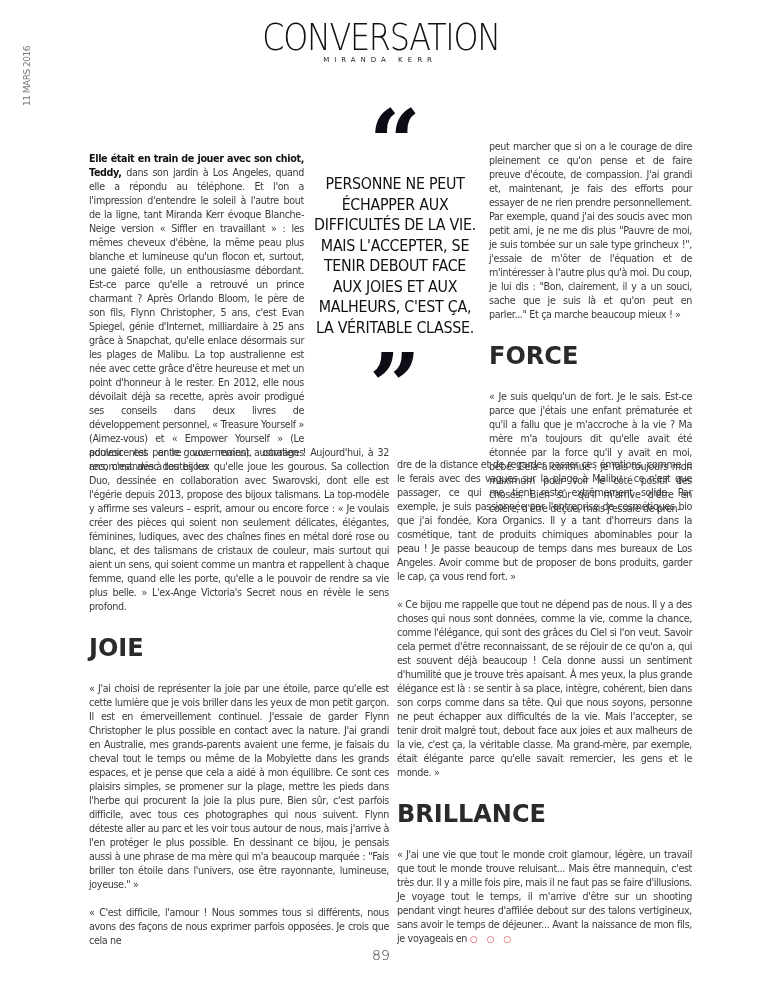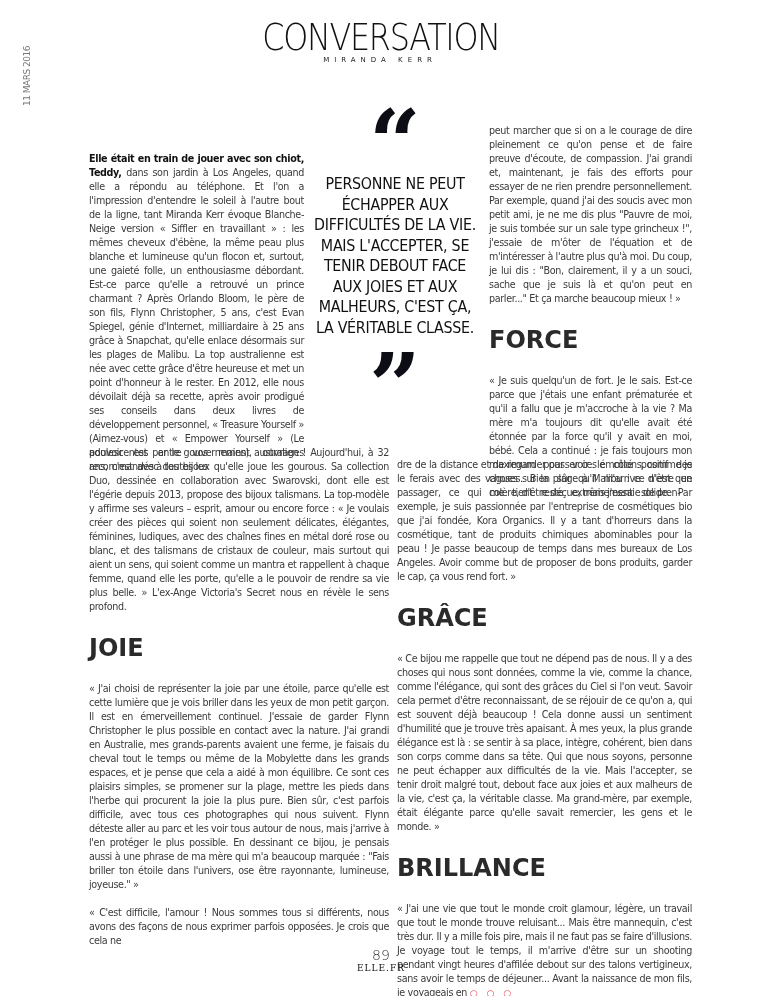--- a/index.html
+++ b/index.html
@@ -9,21 +9,21 @@
            font-family: "DejaVu Sans", sans-serif; font-weight: 300; font-size: 37px;
            letter-spacing: -1.5px; color: #111; transform: scaleX(0.86); }
   .subtitle { position: absolute; left: 0; width: 760px; top: 56px; text-align: center;
               font-size: 7px; letter-spacing: 5px; color: #222; font-family: "DejaVu Sans", sans-serif; }
   .date { position: absolute; left: 22px; top: 106px; transform: rotate(-90deg); transform-origin: left top;
           font-size: 9px; color: #777; white-space: nowrap; letter-spacing: -0.5px; }
   .body-text { font-size: 9.6px; line-height: 14px; color: #3a3a3a; letter-spacing: -0.35px;
                text-align: justify; margin: 0; }
   .body-text b { color: #111; }
   .col-left { position: absolute; left: 89px; top: 152px; width: 215px; }
-  .col-right { position: absolute; left: 489px; top: 124px; width: 203px; }
+  .col-right { position: absolute; left: 489px; top: 140px; width: 203px; }
   .wide-left { position: absolute; left: 89px; top: 446px; width: 300px; }
   .wide-right { position: absolute; left: 397px; top: 458px; width: 295px; }
   .quote { position: absolute; left: 305px; top: 112px; width: 180px; text-align: center; }
   .qmark { font-family: "DejaVu Serif", serif; font-weight: bold; font-size: 90px; line-height: 60px;
            color: #0d0d15; height: 50px; }
   .qtext { font-size: 15.5px; line-height: 20.5px; color: #111; letter-spacing: -0.3px; margin-top: 12px;
            text-transform: uppercase; font-family: "DejaVu Sans", sans-serif; transform: scaleX(0.92); }
   .qmark-close { margin-top: 18px; }
   .dots { color: #e0404a; font-size: 9px; letter-spacing: 3px; }
   .folio { position: absolute; left: 0; width: 762px; top: 947px; text-align: center; }
@@ -62,25 +62,23 @@
     <p class="body-text">« J'ai choisi de représenter la joie par une étoile, parce qu'elle est cette lumière que je vois briller dans les yeux de mon petit garçon. Il est en émerveillement continuel. J'essaie de garder Flynn Christopher le plus possible en contact avec la nature. J'ai grandi en Australie, mes grands-parents avaient une ferme, je faisais du cheval tout le temps ou même de la Mobylette dans les grands espaces, et je pense que cela a aidé à mon équilibre. Ce sont ces plaisirs simples, se promener sur la plage, mettre les pieds dans l'herbe qui procurent la joie la plus pure. Bien sûr, c'est parfois difficile, avec tous ces photographes qui nous suivent. Flynn déteste aller au parc et les voir tous autour de nous, mais j'arrive à l'en protéger le plus possible. En dessinant ce bijou, je pensais aussi à une phrase de ma mère qui m'a beaucoup marquée : "Fais briller ton étoile dans l'univers, ose être rayonnante, lumineuse, joyeuse." »</p>
   </div>
   <div style="margin-top:14px">
     <p class="body-text">« C'est difficile, l'amour ! Nous sommes tous si différents, nous avons des façons de nous exprimer parfois opposées. Je crois que cela ne</p>
   </div>
 </div>
 
 <div class="wide-right">
   <p class="body-text">dre de la distance et de regarder passer ces émotions, comme je le ferais avec des vagues sur la plage à Malibu : ce n'est que passager, ce qui me tient reste extrêmement solide. Par exemple, je suis passionnée par l'entreprise de cosmétiques bio que j'ai fondée, Kora Organics. Il y a tant d'horreurs dans la cosmétique, tant de produits chimiques abominables pour la peau ! Je passe beaucoup de temps dans mes bureaux de Los Angeles. Avoir comme but de proposer de bons produits, garder le cap, ça vous rend fort. »</p>
   <div style="margin-top:14px">
-    <h2>GRÂCE</h2>
     <p class="body-text">« Ce bijou me rappelle que tout ne dépend pas de nous. Il y a des choses qui nous sont données, comme la vie, comme la chance, comme l'élégance, qui sont des grâces du Ciel si l'on veut. Savoir cela permet d'être reconnaissant, de se réjouir de ce qu'on a, qui est souvent déjà beaucoup ! Cela donne aussi un sentiment d'humilité que je trouve très apaisant. À mes yeux, la plus grande élégance est là : se sentir à sa place, intègre, cohérent, bien dans son corps comme dans sa tête. Qui que nous soyons, personne ne peut échapper aux difficultés de la vie. Mais l'accepter, se tenir droit malgré tout, debout face aux joies et aux malheurs de la vie, c'est ça, la véritable classe. Ma grand-mère, par exemple, était élégante parce qu'elle savait remercier, les gens et le monde. »</p>
   </div>
   <div style="margin-top:14px">
     <h2>BRILLANCE</h2>
     <p class="body-text"><span>« J'ai une vie que tout le monde croit glamour, légère, un travail que tout le monde trouve reluisant... Mais être mannequin, c'est très dur. Il y a mille fois pire, mais il ne faut pas se faire d'illusions. Je voyage tout le temps, il m'arrive d'être sur un shooting pendant vingt heures d'affilée debout sur des talons vertigineux, sans avoir le temps de déjeuner... Avant la naissance de mon fils, je voyageais en</span> <span class="dots">○ ○ ○</span></p>
   </div>
 </div>
 
 <div class="folio">
   <div class="page-num">89</div>
-  <div class="brand">ELLE.FR</div>
 </div>
 
 </body></html>

